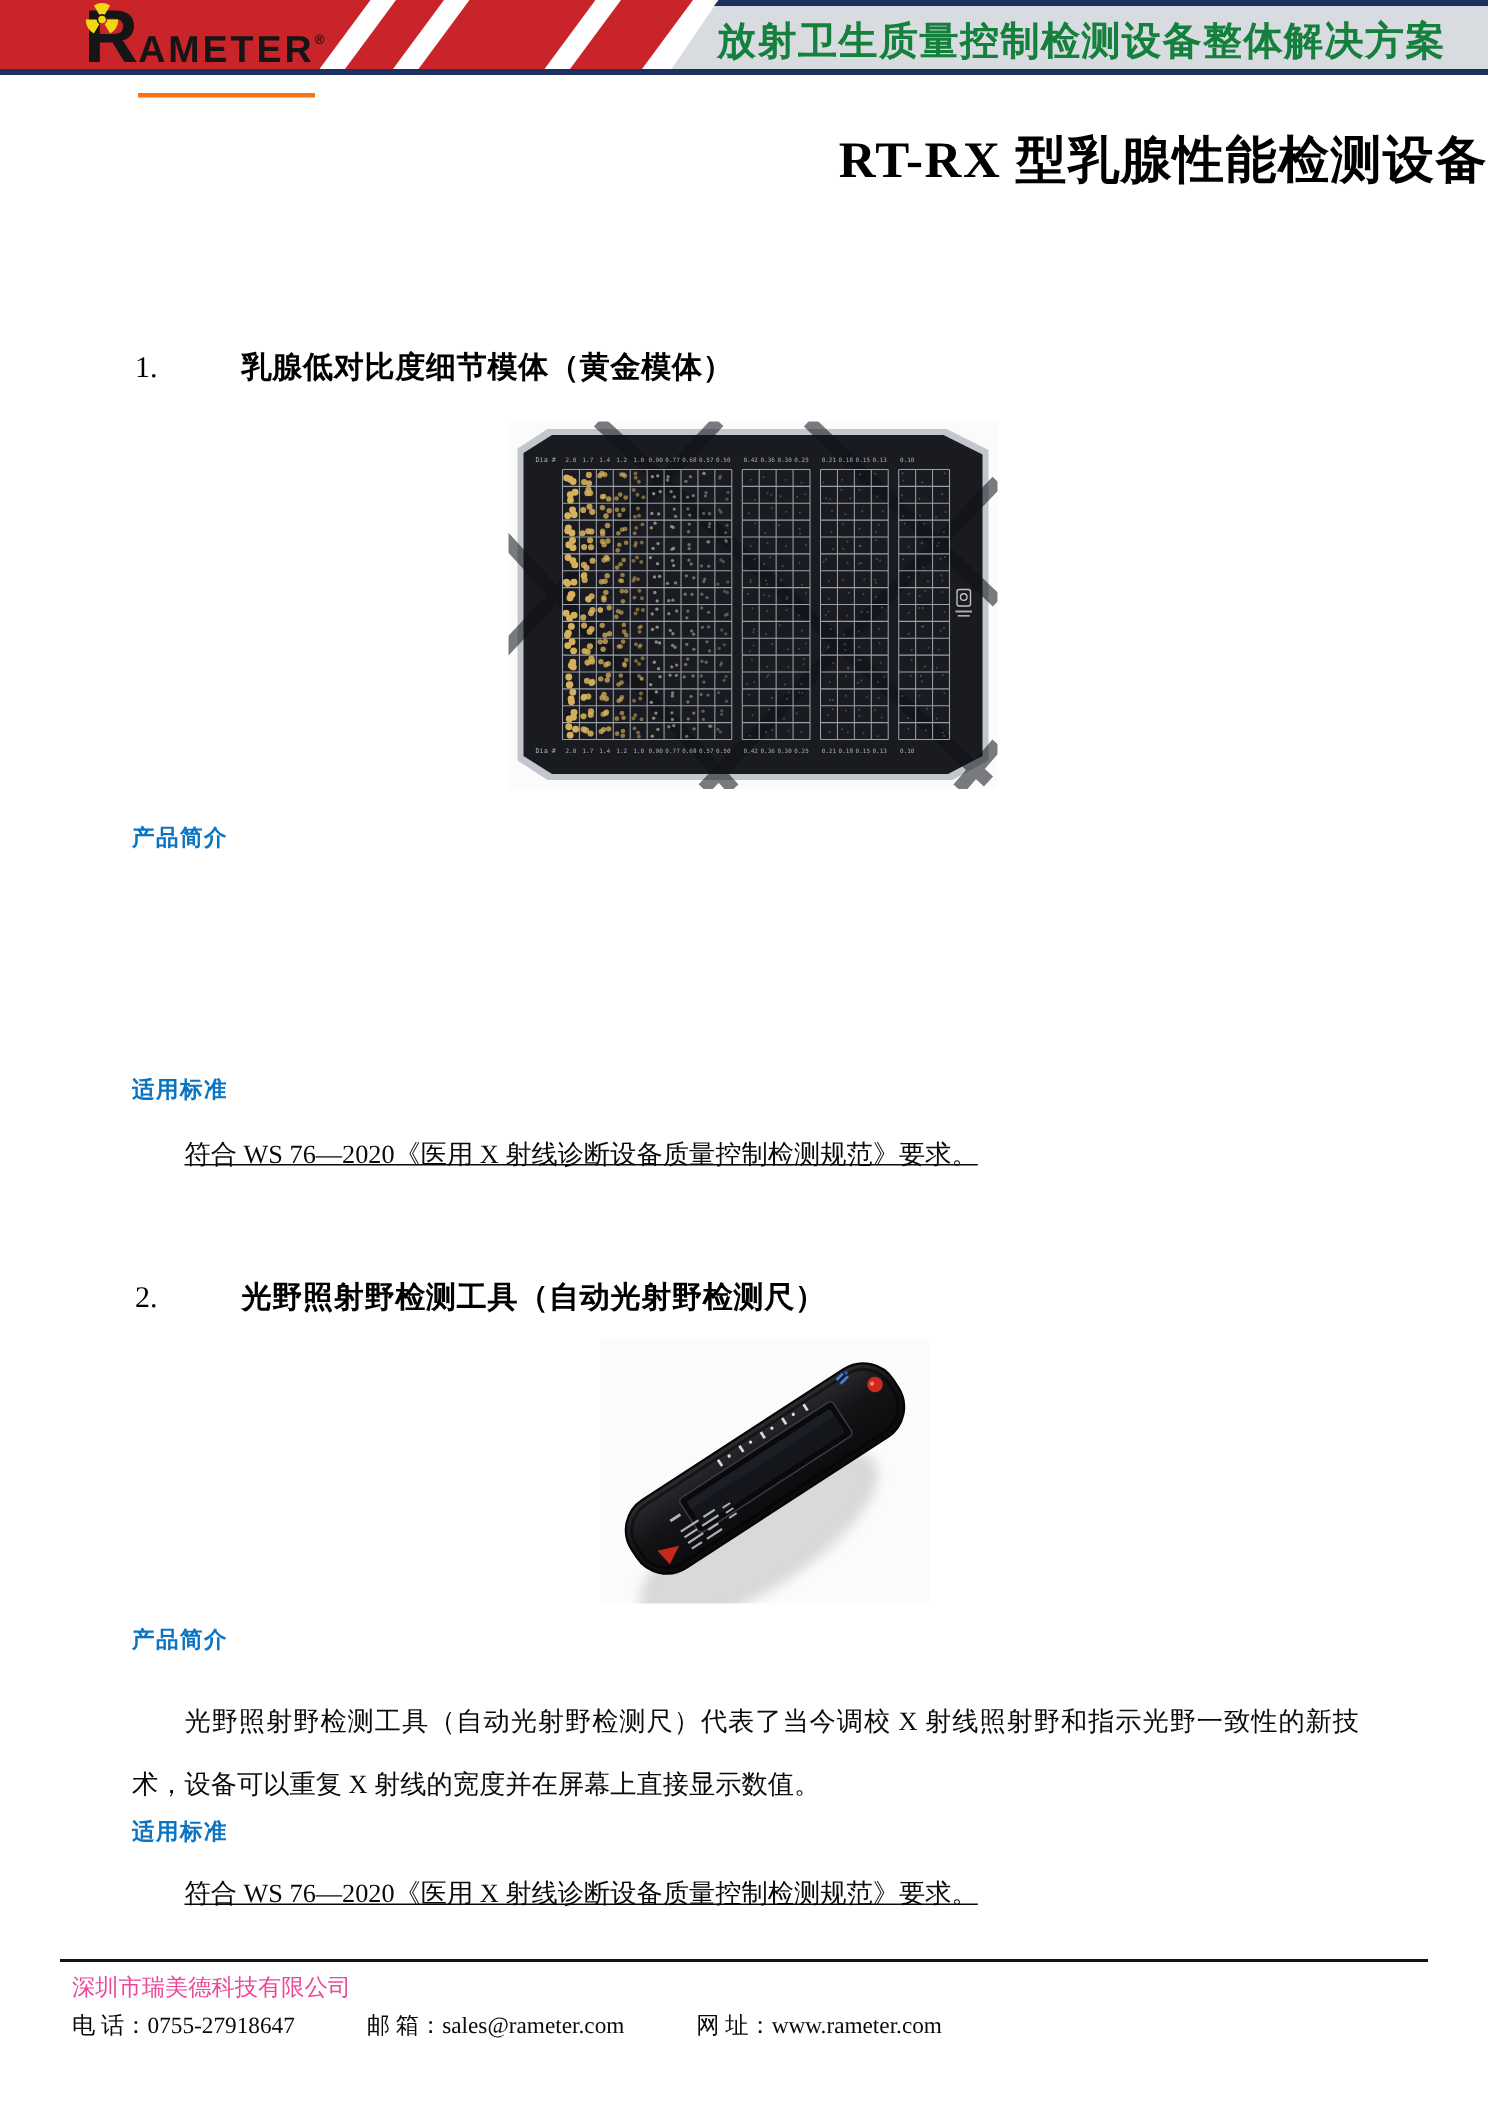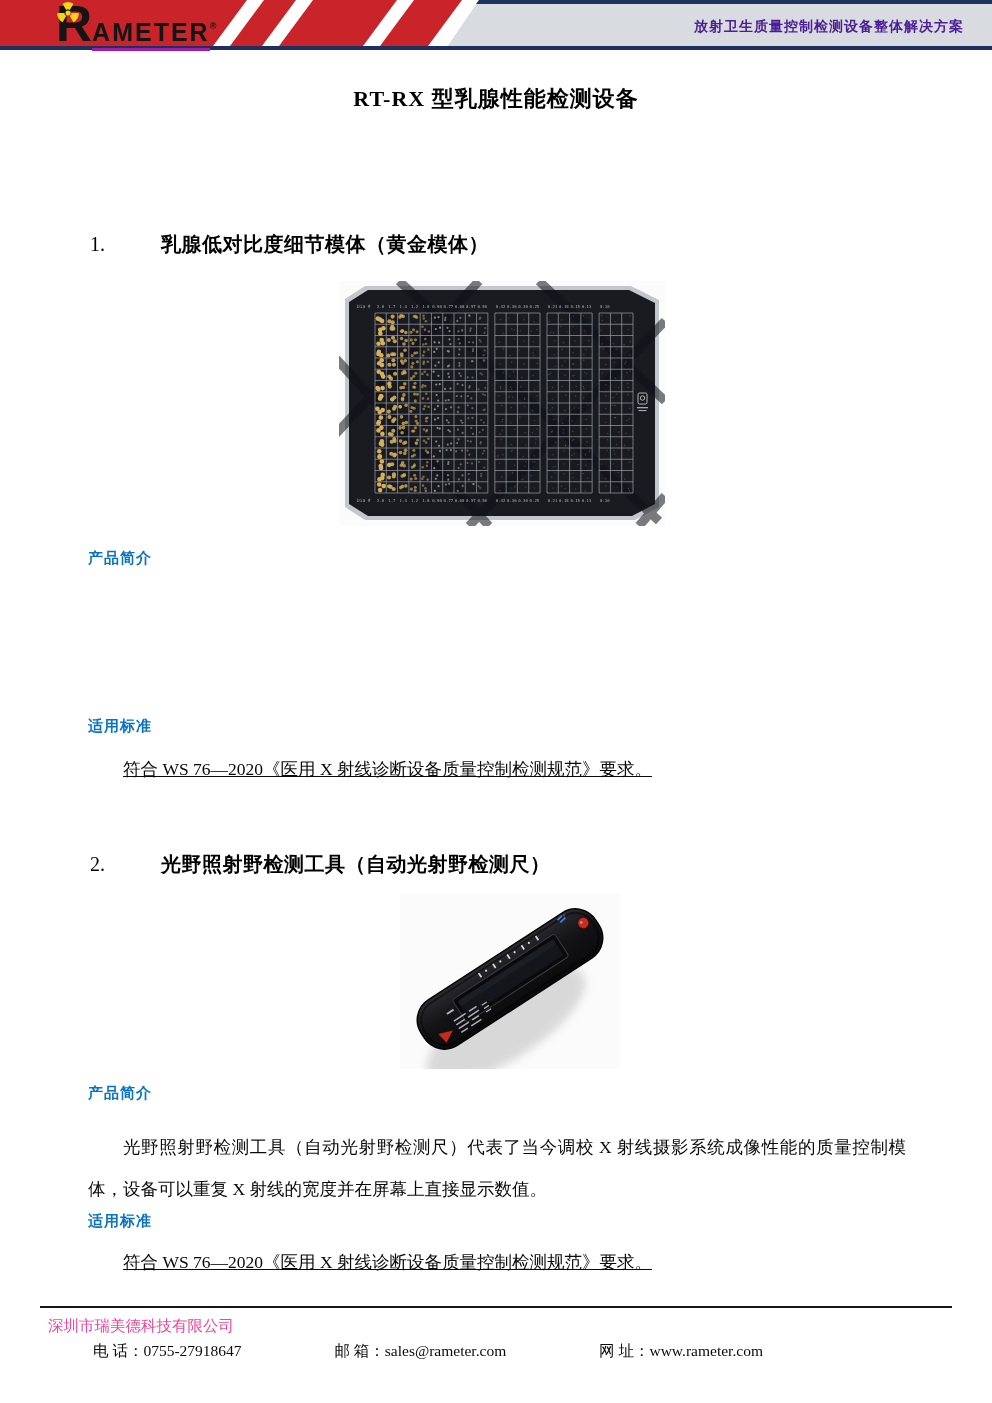--- a/index.html
+++ b/index.html
@@ -18,33 +18,33 @@
     display:flex; align-items:baseline;
     font-family:"Liberation Sans","DejaVu Sans",sans-serif;
   }
   .logo-r {
     font-size:50px; font-weight:bold; color:#151515; line-height:46px;
     position:relative;
   }
   .logo-trefoil { position:absolute; left:70px; top:4px; }
   .logo-rest {
     font-size:25px; font-weight:bold; color:#151515; letter-spacing:2px;
-    border-bottom:3px solid #a21caf; padding-bottom:1px;
+    border-bottom:3px solid #f97316; padding-bottom:14px;
   }
   .logo-reg { font-size:9px; font-weight:bold; color:#151515; position:relative; top:-12px; }
   .slogan {
     position:absolute; right:28px; top:7px; height:40px; line-height:40px;
-    font-family:Liberation Serif, serif;
-    font-weight:bold; font-size:14px; color:#4c1d95; letter-spacing:1px;
+    font-family:Liberation Sans, sans-serif;
+    font-weight:bold; font-size:26px; color:#15803d; letter-spacing:1px;
   }
 
   
   .doc-title {
-    position:absolute; top:84px; left:0; width:992px; text-align:center;
-    font-size:22px; font-weight:bold; color:#000; letter-spacing:1px;
+    position:absolute; top:84px; left:0; width:992px; text-align:right;
+    font-size:34px; font-weight:bold; color:#000; letter-spacing:1px;
   }
   .para {
     position:absolute; left:88px; width:818px;
     font-size:17.5px; line-height:42px; text-align:justify; color:#0a0a0a;
   }
   .para.indent { text-indent:2em; }
   .sec-heading {
     position:absolute; left:90px; display:flex; align-items:baseline;
     font-size:20px; color:#000;
   }
@@ -61,21 +61,21 @@
   }
 
   
   .figure { position:absolute; }
   .figure svg { display:block; }
 
   
   .footer-rule { position:absolute; left:40px; top:1306px; width:912px; height:2px; background:#151515; }
   .footer { position:absolute; left:48px; top:1313px; width:900px; font-size:15.5px; line-height:25px; color:#0a0a0a; }
   .footer .company { color:#ec4899; }
-  .footer .contact-row span.pair { margin-right:44px;margin-left:45px; }
+  .footer .contact-row span.pair { margin-right:44px; }
 </style>
 </head>
 <body>
 
 <div class="page">
 
   <header class="banner">
     <svg width="992" height="50" viewBox="0 0 992 50">
       <rect x="0" y="0" width="992" height="50" fill="#ffffff"></rect>
       <polygon points="479,0 992,0 992,50 445,50" fill="#d8dbdf"></polygon>
@@ -963,21 +963,21 @@
             <rect x="-58" y="17.5" width="12" height="1.5"></rect>
           <rect x="-38" y="6" width="6" height="1.3"></rect>
             <rect x="-38" y="10" width="6" height="1.3"></rect>
           <rect x="-38" y="14" width="6" height="1.3"></rect>
         </g>
       </g>
     </svg>
   </figure>
 
   <h2 class="blue-heading" style="top:1084px;">产品简介</h2>
-  <p class="para indent" style="top:1126px;">光野照射野检测工具（自动光射野检测尺）代表了当今调校 X 射线摄影系统成像性能的质量控制模体，设备可以重复 X 射线的宽度并在屏幕上直接显示数值。</p>
+  <p class="para indent" style="top:1126px;">光野照射野检测工具（自动光射野检测尺）代表了当今调校 X 射线照射野和指示光野一致性的新技术，设备可以重复 X 射线的宽度并在屏幕上直接显示数值。</p>
   <h2 class="blue-heading" style="top:1212px;">适用标准</h2>
   <p class="std-line" style="top:1250px;">符合 WS 76—2020《医用 X 射线诊断设备质量控制检测规范》要求。</p>
 
   <div class="footer-rule"></div>
   <footer class="footer">
     <div class="company">深圳市瑞美德科技有限公司</div>
     <div class="contact-row">
       <span class="pair"><span>电 话：</span><span>0755-27918647</span></span>
       <span class="pair"><span>邮 箱：</span><span>sales@rameter.com</span></span>
       <span class="pair"><span>网 址：</span><span>www.rameter.com</span></span>

